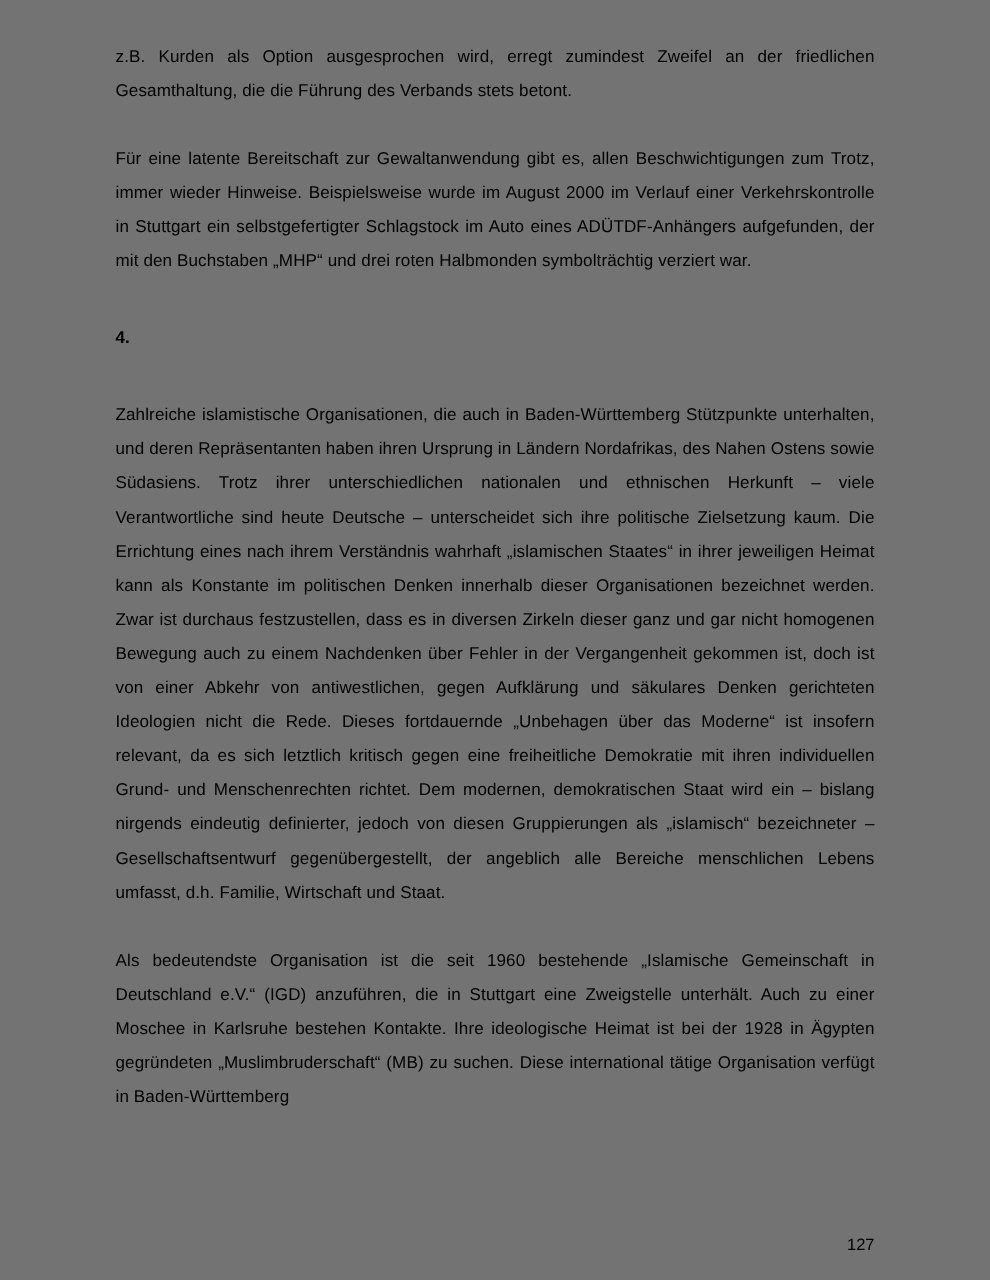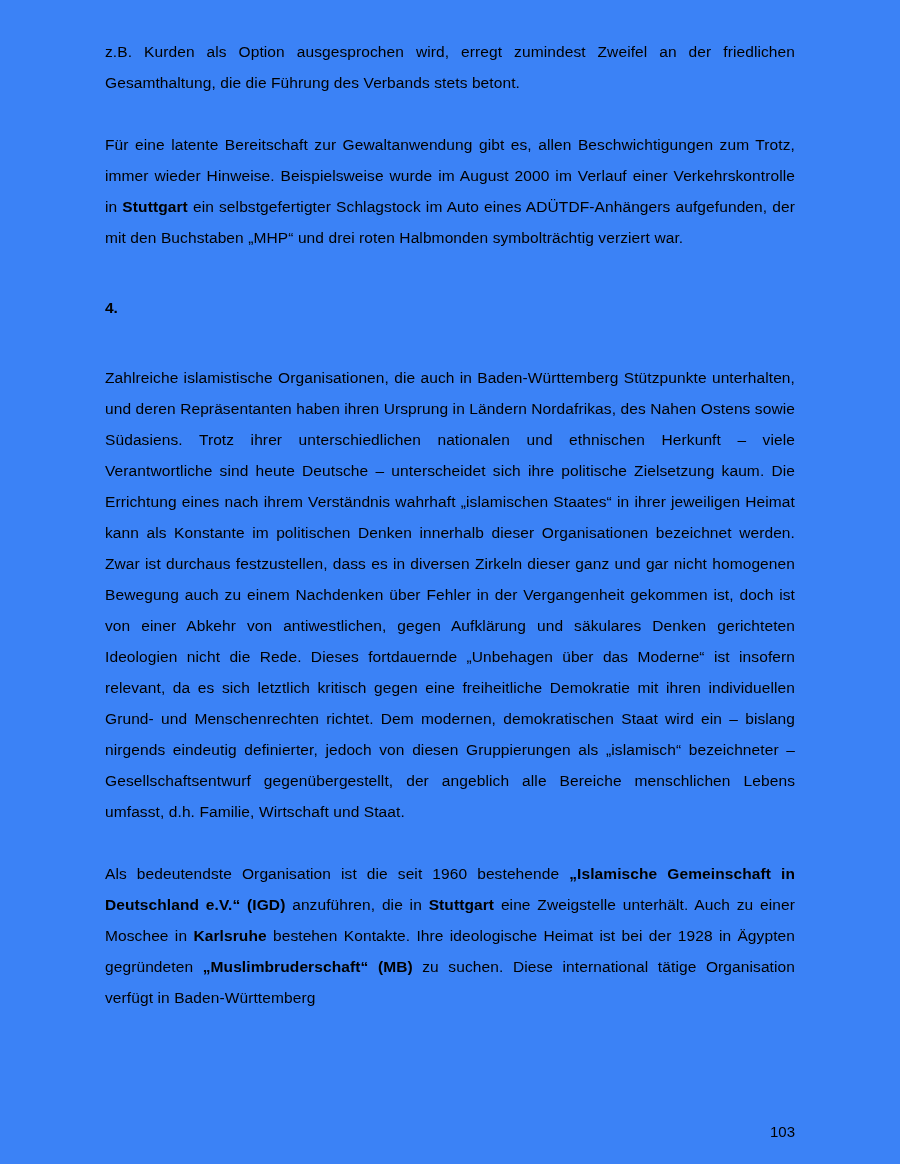--- a/index.html
+++ b/index.html
@@ -11,37 +11,37 @@
     width: 900px;
     height: 1164px;
     position: relative;
     font-family: "Liberation Sans", sans-serif;
     color: #000000;
     overflow: hidden;
   }
   .page {
     position: absolute;
     inset: 0;
-    background: #3b82f6;
+    background: #737373;
   }
   .content {
     position: absolute;
     top: 36px;
     left: 105px;
     width: 690px;
   }
   .para {
     font-size: 15.5px;
     line-height: 31px;
     text-align: justify;
     margin: 0 0 31px 0;
     letter-spacing: 0.1px;
   }
   .para .b {
-    font-weight: bold;
+    font-weight: normal;
   }
   .section-heading {
     display: flex;
     font-size: 15.5px;
     line-height: 31px;
     font-weight: bold;
     margin: 39px 0 39px 0;
   }
   .section-heading .num {
     width: 55px;
@@ -69,14 +69,14 @@
     <h2 class="section-heading">
       <span class="num">4.</span>
     </h2>
 
     <p class="para"><span>Zahlreiche islamistische Organisationen, die auch in Baden-Württemberg Stützpunkte unterhalten, und deren Repräsentanten haben ihren Ursprung in Ländern Nordafrikas, des Nahen Ostens sowie Südasiens. Trotz ihrer unterschiedlichen nationalen und ethnischen Herkunft – viele Verantwortliche sind heute Deutsche – unterscheidet sich ihre politische Zielsetzung kaum. Die Errichtung eines nach ihrem Verständnis wahrhaft „islamischen Staates“ in ihrer jeweiligen Heimat kann als Konstante im politischen Denken innerhalb dieser Organisationen bezeichnet werden. Zwar ist durchaus festzustellen, dass es in diversen Zirkeln dieser ganz und gar nicht homogenen Bewegung auch zu einem Nachdenken über Fehler in der Vergangenheit gekommen ist, doch ist von einer Abkehr von antiwestlichen, gegen Aufklärung und säkulares Denken gerichteten Ideologien nicht die Rede. Dieses fortdauernde „Unbehagen über das Moderne“ ist insofern relevant, da es sich letztlich kritisch gegen eine freiheitliche Demokratie mit ihren individuellen Grund- und Menschenrechten richtet. Dem modernen, demokratischen Staat wird ein – bislang nirgends eindeutig definierter, jedoch von diesen Gruppierungen als „islamisch“ bezeichneter – Gesellschaftsentwurf gegenübergestellt, der angeblich alle Bereiche menschlichen Lebens umfasst, d.h. Familie, Wirtschaft und Staat.</span></p>
 
     <p class="para"><span>Als bedeutendste Organisation ist die seit 1960 bestehende </span><span class="b">„Islamische Gemeinschaft in Deutschland e.V.“ (IGD)</span><span> anzuführen, die in </span><span class="b">Stuttgart</span><span> eine Zweigstelle unterhält. Auch zu einer Moschee in </span><span class="b">Karlsruhe</span><span> bestehen Kontakte. Ihre ideologische Heimat ist bei der 1928 in Ägypten gegründeten </span><span class="b">„Muslimbruderschaft“ (MB)</span><span> zu suchen. Diese international tätige Organisation verfügt in Baden-Württemberg</span></p>
 
   </div>
 
-  <div class="page-number">103</div>
+  <div class="page-number">127</div>
 </div>
 
 </body></html>

